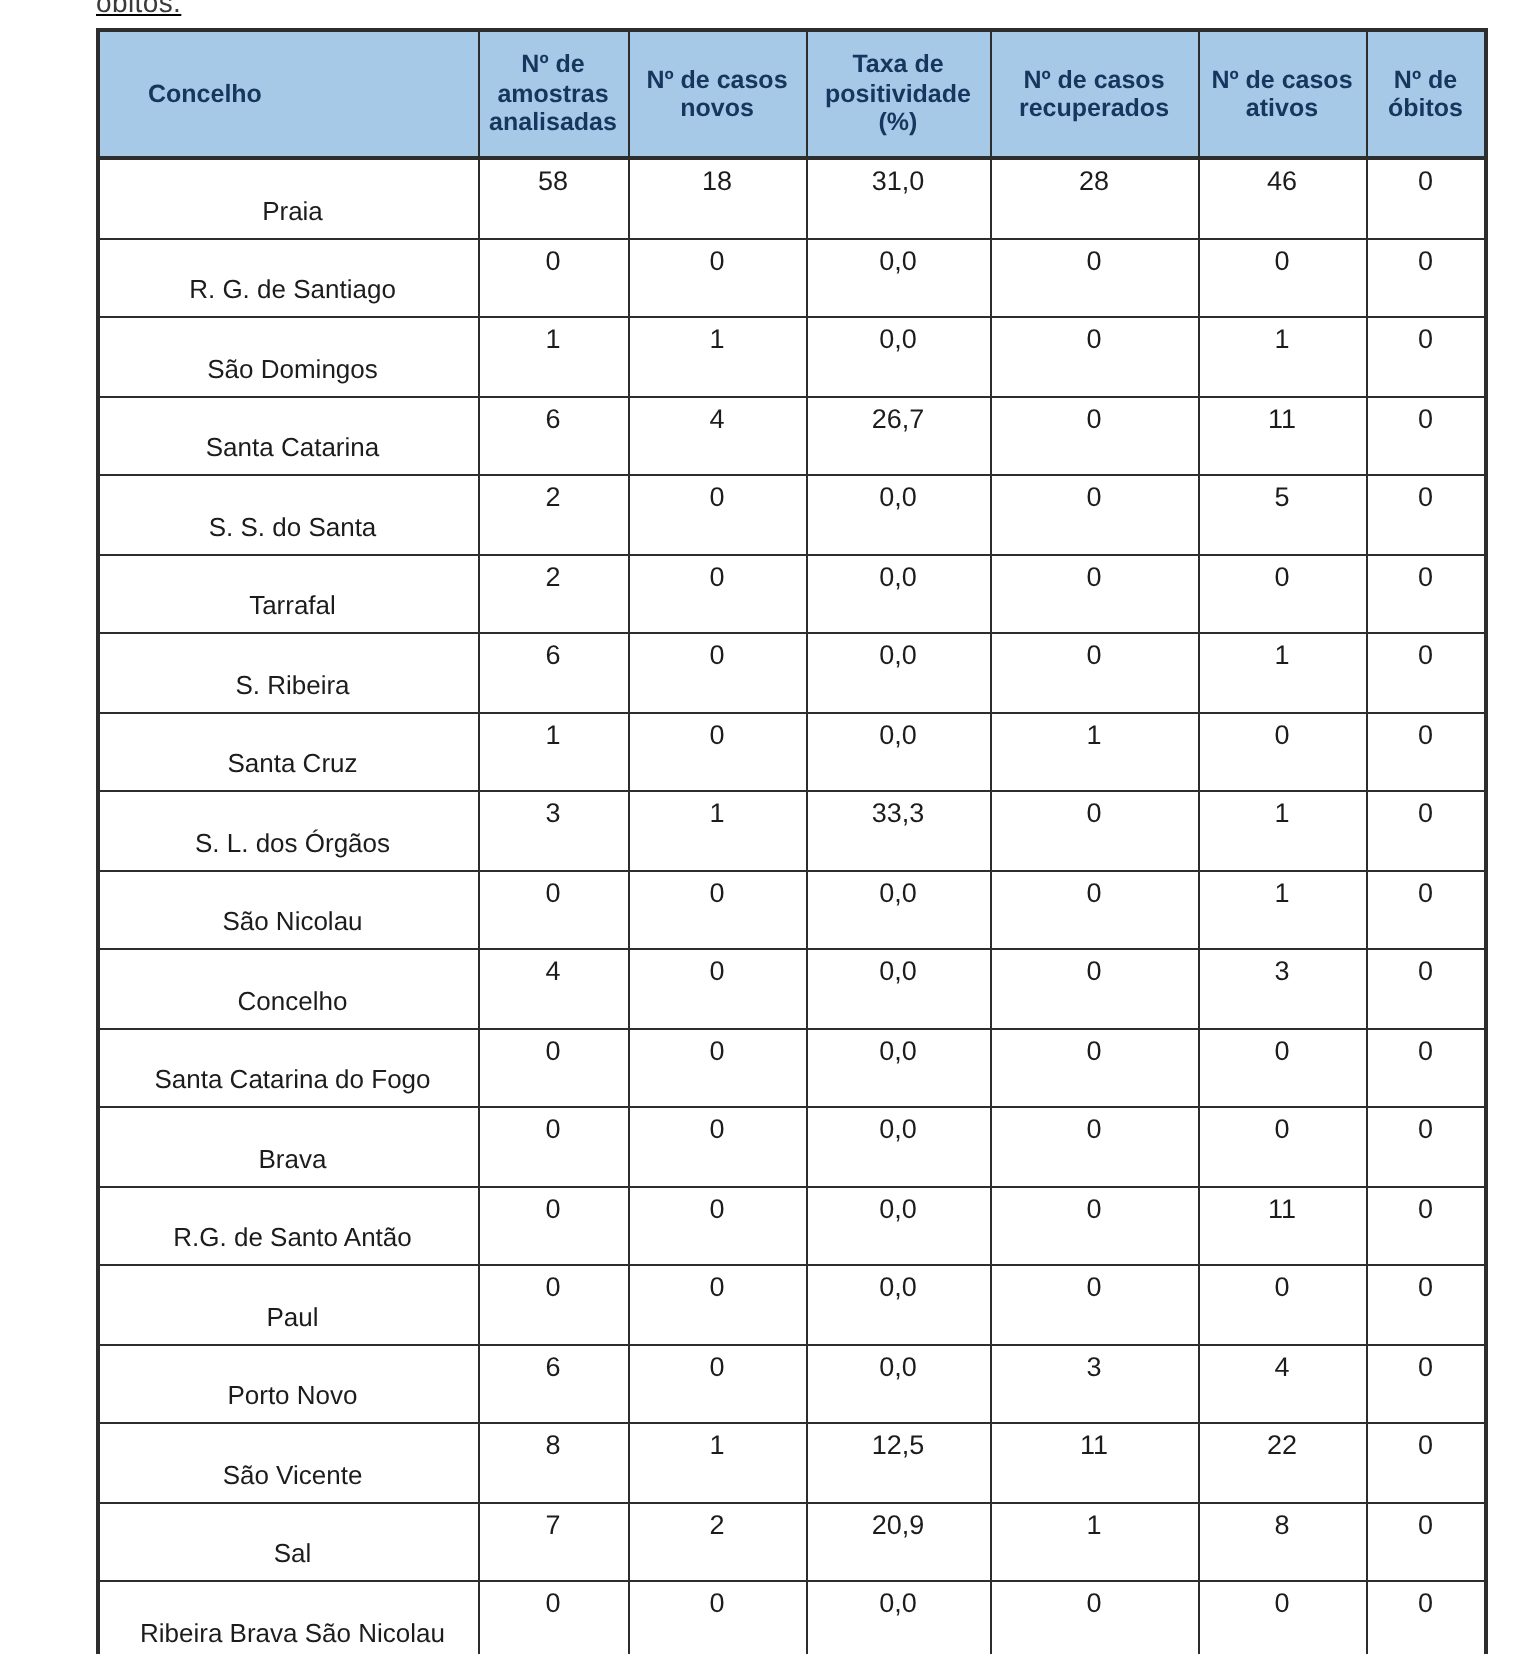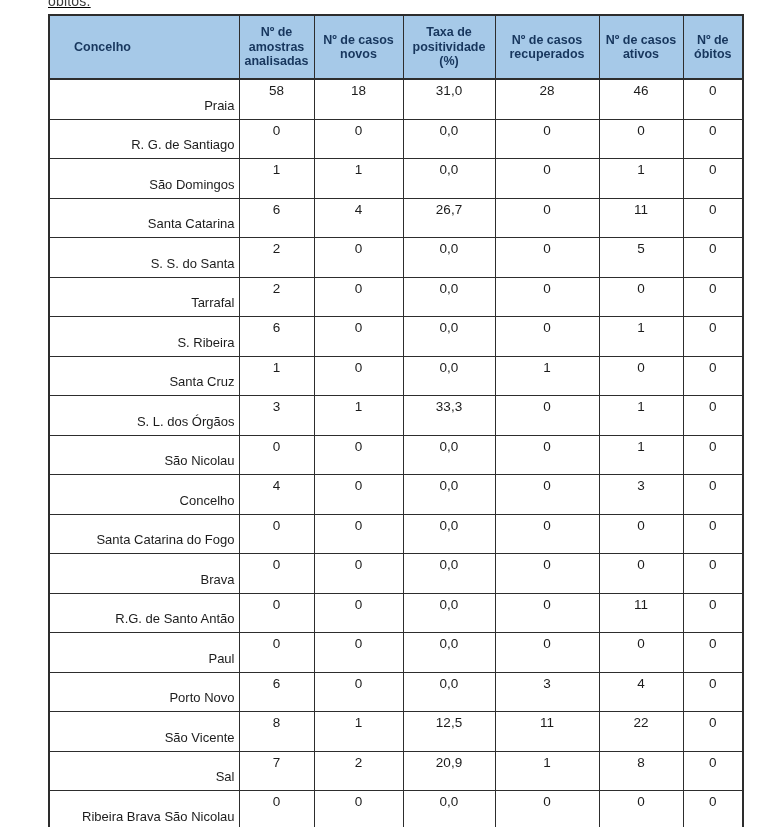--- a/index.html
+++ b/index.html
@@ -67,21 +67,21 @@
   thead th.first {
     text-align: left;
     padding-left: 24px;
   }
   tbody td {
     height: 32.5px;
     font-size: 13px;
   }
   td.name {
     vertical-align: bottom;
-    text-align: right;
+    text-align: center;
     padding: 0 4px 6px 8px;
     white-space: nowrap;
   }
   td.num {
     vertical-align: top;
     text-align: center;
     padding-top: 3px;
     font-size: 13.5px;
   }
 </style>

